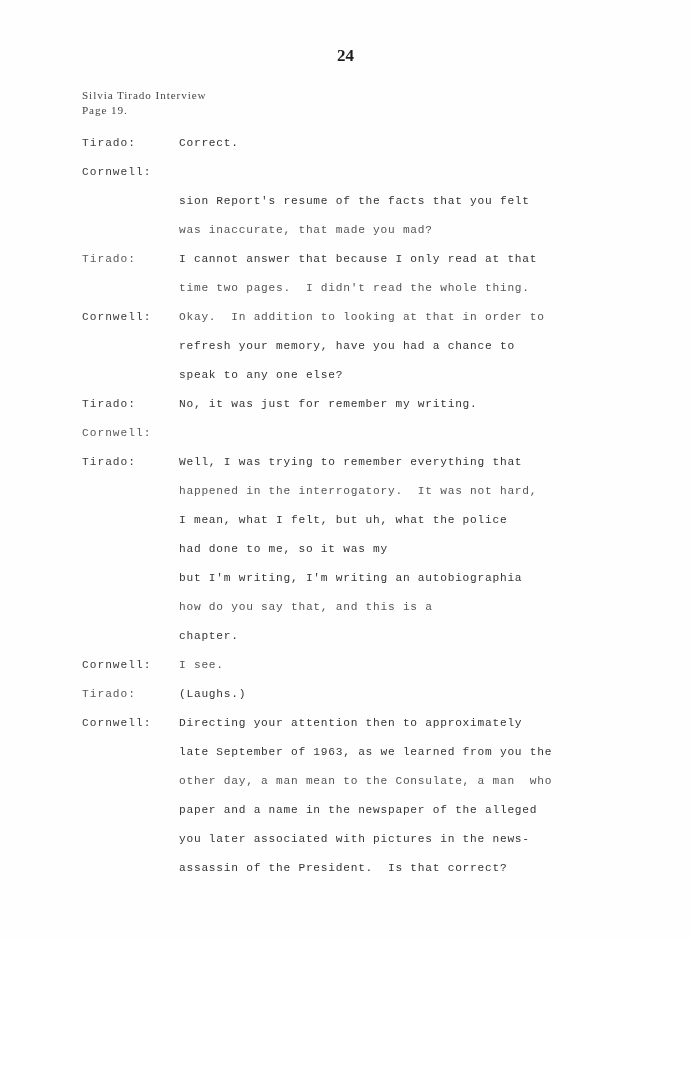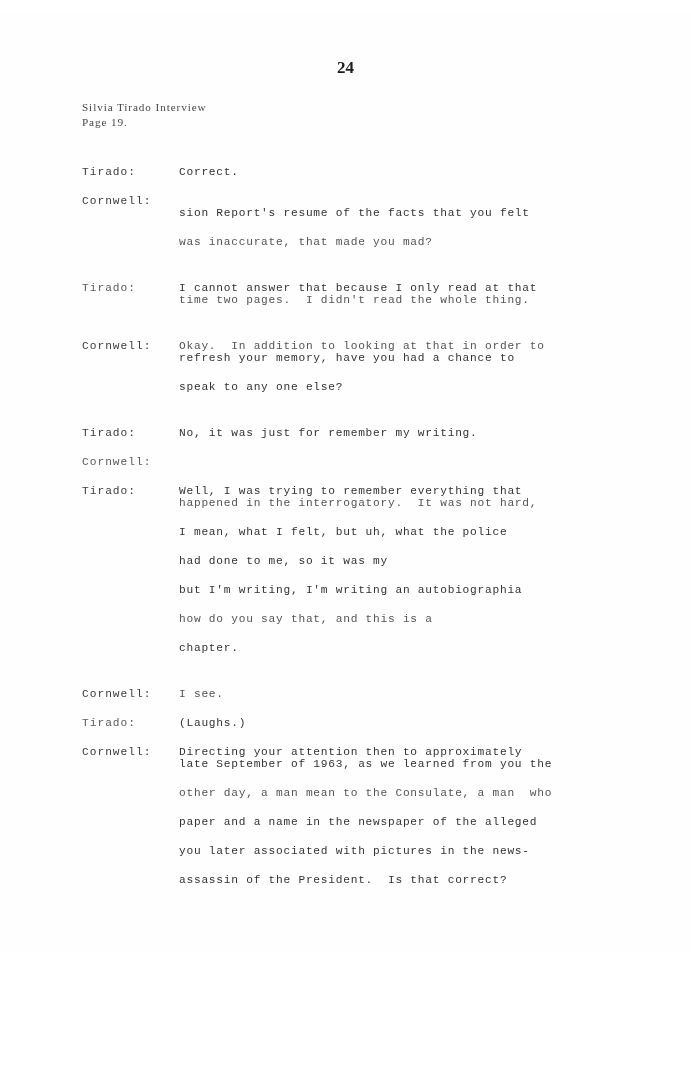--- a/index.html
+++ b/index.html
@@ -11,21 +11,21 @@
     width: 691px;
     height: 1081px;
     position: relative;
     font-family: "Liberation Mono", "DejaVu Sans Mono", monospace;
     color: #2b2b2b;
     overflow: hidden;
   }
   .page {
     position: absolute;
     left: 0;
-    top: 12px;
+    top: 0;
     width: 691px;
     height: 939px;
     background: #fefefe;
   }
   .page-number {
     position: absolute;
     left: 0;
     top: 46px;
     width: 691px;
     text-align: center;
@@ -53,21 +53,21 @@
     left: 82px;
     top: 137px;
     width: 560px;
   }
   .exchange {
     display: block;
     margin-bottom: 0px;
   }
   .qline {
     display: flex;
-    align-items: flex-end;
+    align-items: flex-start;
     height: 29px;
   }
   .speaker {
     width: 97px;
     flex: 0 0 97px;
     font-size: 11.2px;
     letter-spacing: 1.0px;
     color: #3c3c3c;
     white-space: pre;
   }

